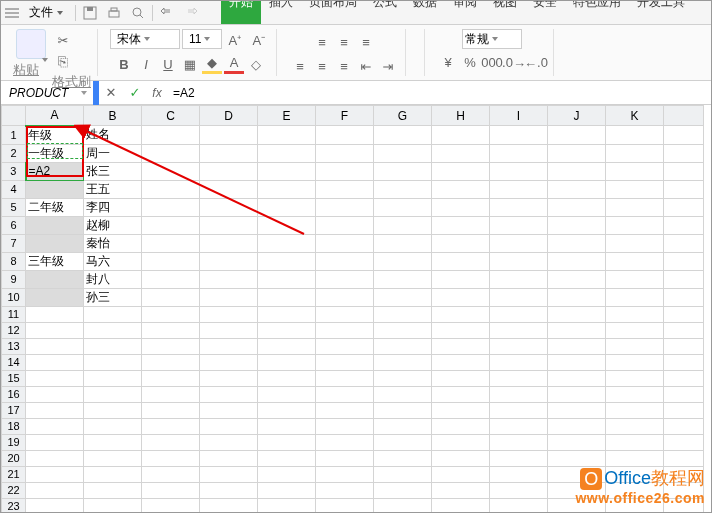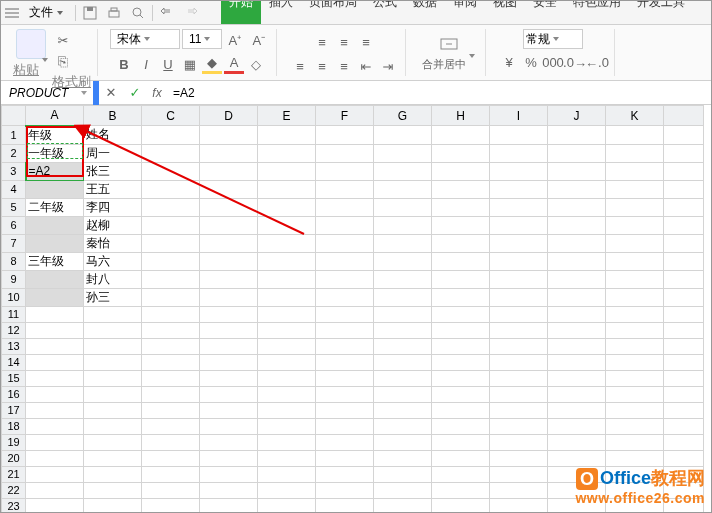--- a/index.html
+++ b/index.html
@@ -61,21 +61,21 @@
     .redbox { position: absolute; border: 2px solid #e30000; pointer-events: none; }
     
     
     .ants { position: absolute; border: 1.5px dashed #2ea83f; pointer-events: none; }
     
     
     .arrow { position: absolute; pointer-events: none; }
     
     
     .wm { position: absolute; right: 6px; bottom: 6px; text-align: right; }
-    .wm-top { font-size: 18px; font-weight: bold; }
+    .wm-top { font-size: 18px; font-weight: normal; }
     .wm-top .o-badge { display: inline-block; width: 22px; height: 22px; background: #f58220; border-radius: 4px; color: #fff; text-align: center; line-height: 22px; margin-right: 2px; vertical-align: middle; }
     .wm-top .blue { color: #0070c0; }
     .wm-top .orange { color: #f58220; }
     .wm-url { font-size: 14px; color: #f58220; font-weight: bold; letter-spacing: 0.5px; }
   </style>
 </head>
 <body>
 
 <div class="menubar">
   <span class="menu-icon">
@@ -176,29 +176,20 @@
     </div>
     <div class="fmt-row">
       <span class="mini-btn">≡</span>
       <span class="mini-btn">≡</span>
       <span class="mini-btn">≡</span>
       <span class="mini-btn">⇤</span>
       <span class="mini-btn">⇥</span>
     </div>
   </div>
   <div class="rgroup row">
-    <div class="bigbtn">
-      <span class="ico">
-          <svg width="18" height="18">
-            <rect x="1" y="4" width="16" height="10" fill="none" stroke="#888"></rect>
-            <line x1="6" y1="9" x2="12" y2="9" stroke="#888"></line>
-          </svg>
-        </span>
-      <span class="dd-arrow">合并居中</span>
-    </div>
   </div>
   <div class="rgroup">
     <span class="numfmt dd-arrow">常规</span>
     <div class="fmt-row">
       <span class="mini-btn">¥</span>
       <span class="mini-btn">%</span>
       <span class="mini-btn">000</span>
       <span class="mini-btn">.0→</span>
       <span class="mini-btn">←.0</span>
     </div>

